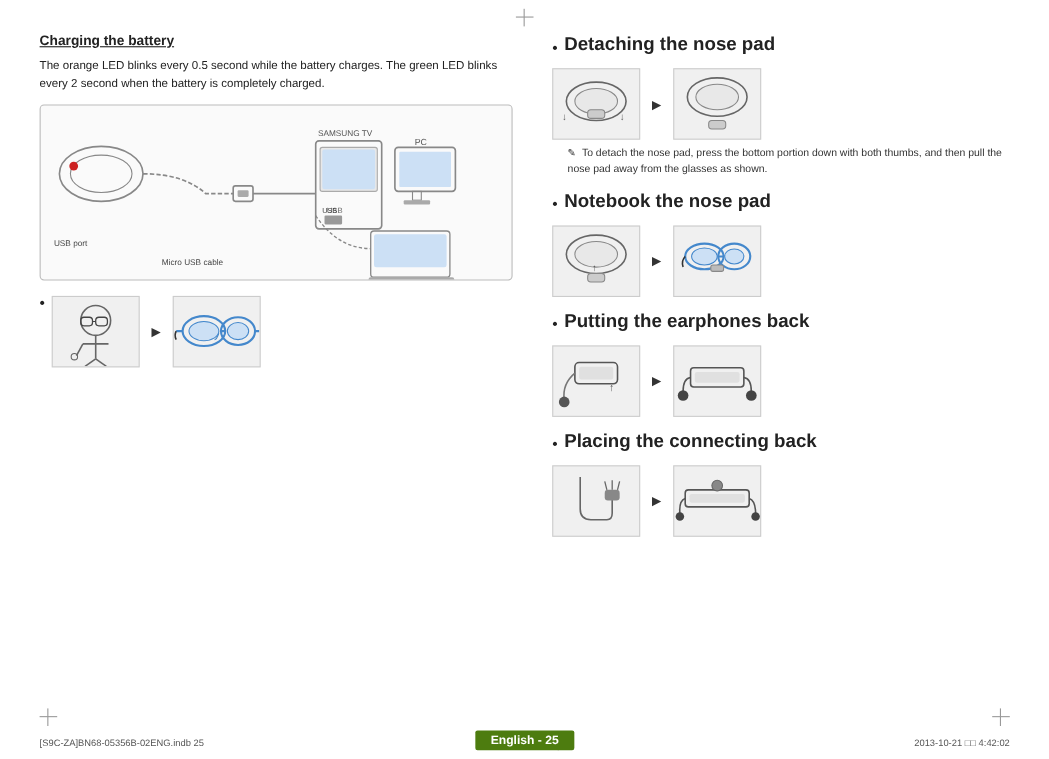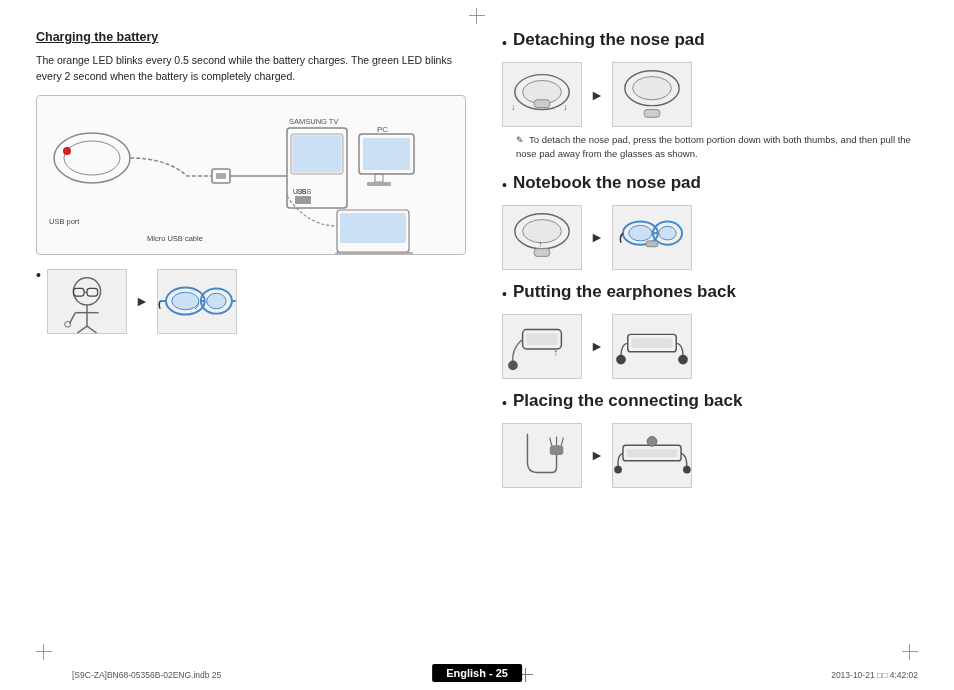--- a/index.html
+++ b/index.html
@@ -180,25 +180,24 @@
       position: absolute;
       bottom: 8px;
       left: 0;
       right: 0;
       display: flex;
       align-items: center;
       justify-content: space-between;
       padding: 0 36px;
       font-size: 8.5px;
       color: #555;
-      margin-left: 36px;
     }
 
     .page-number-box {
-      background: #000000;
+      background: #4d7c0f;
       color: #fff;
       padding: 3px 14px;
       font-size: 11px;
       font-weight: bold;
       border-radius: 2px;
       position: absolute;
       left: 50%;
       transform: translateX(-50%);
       bottom: 8px;
     }

